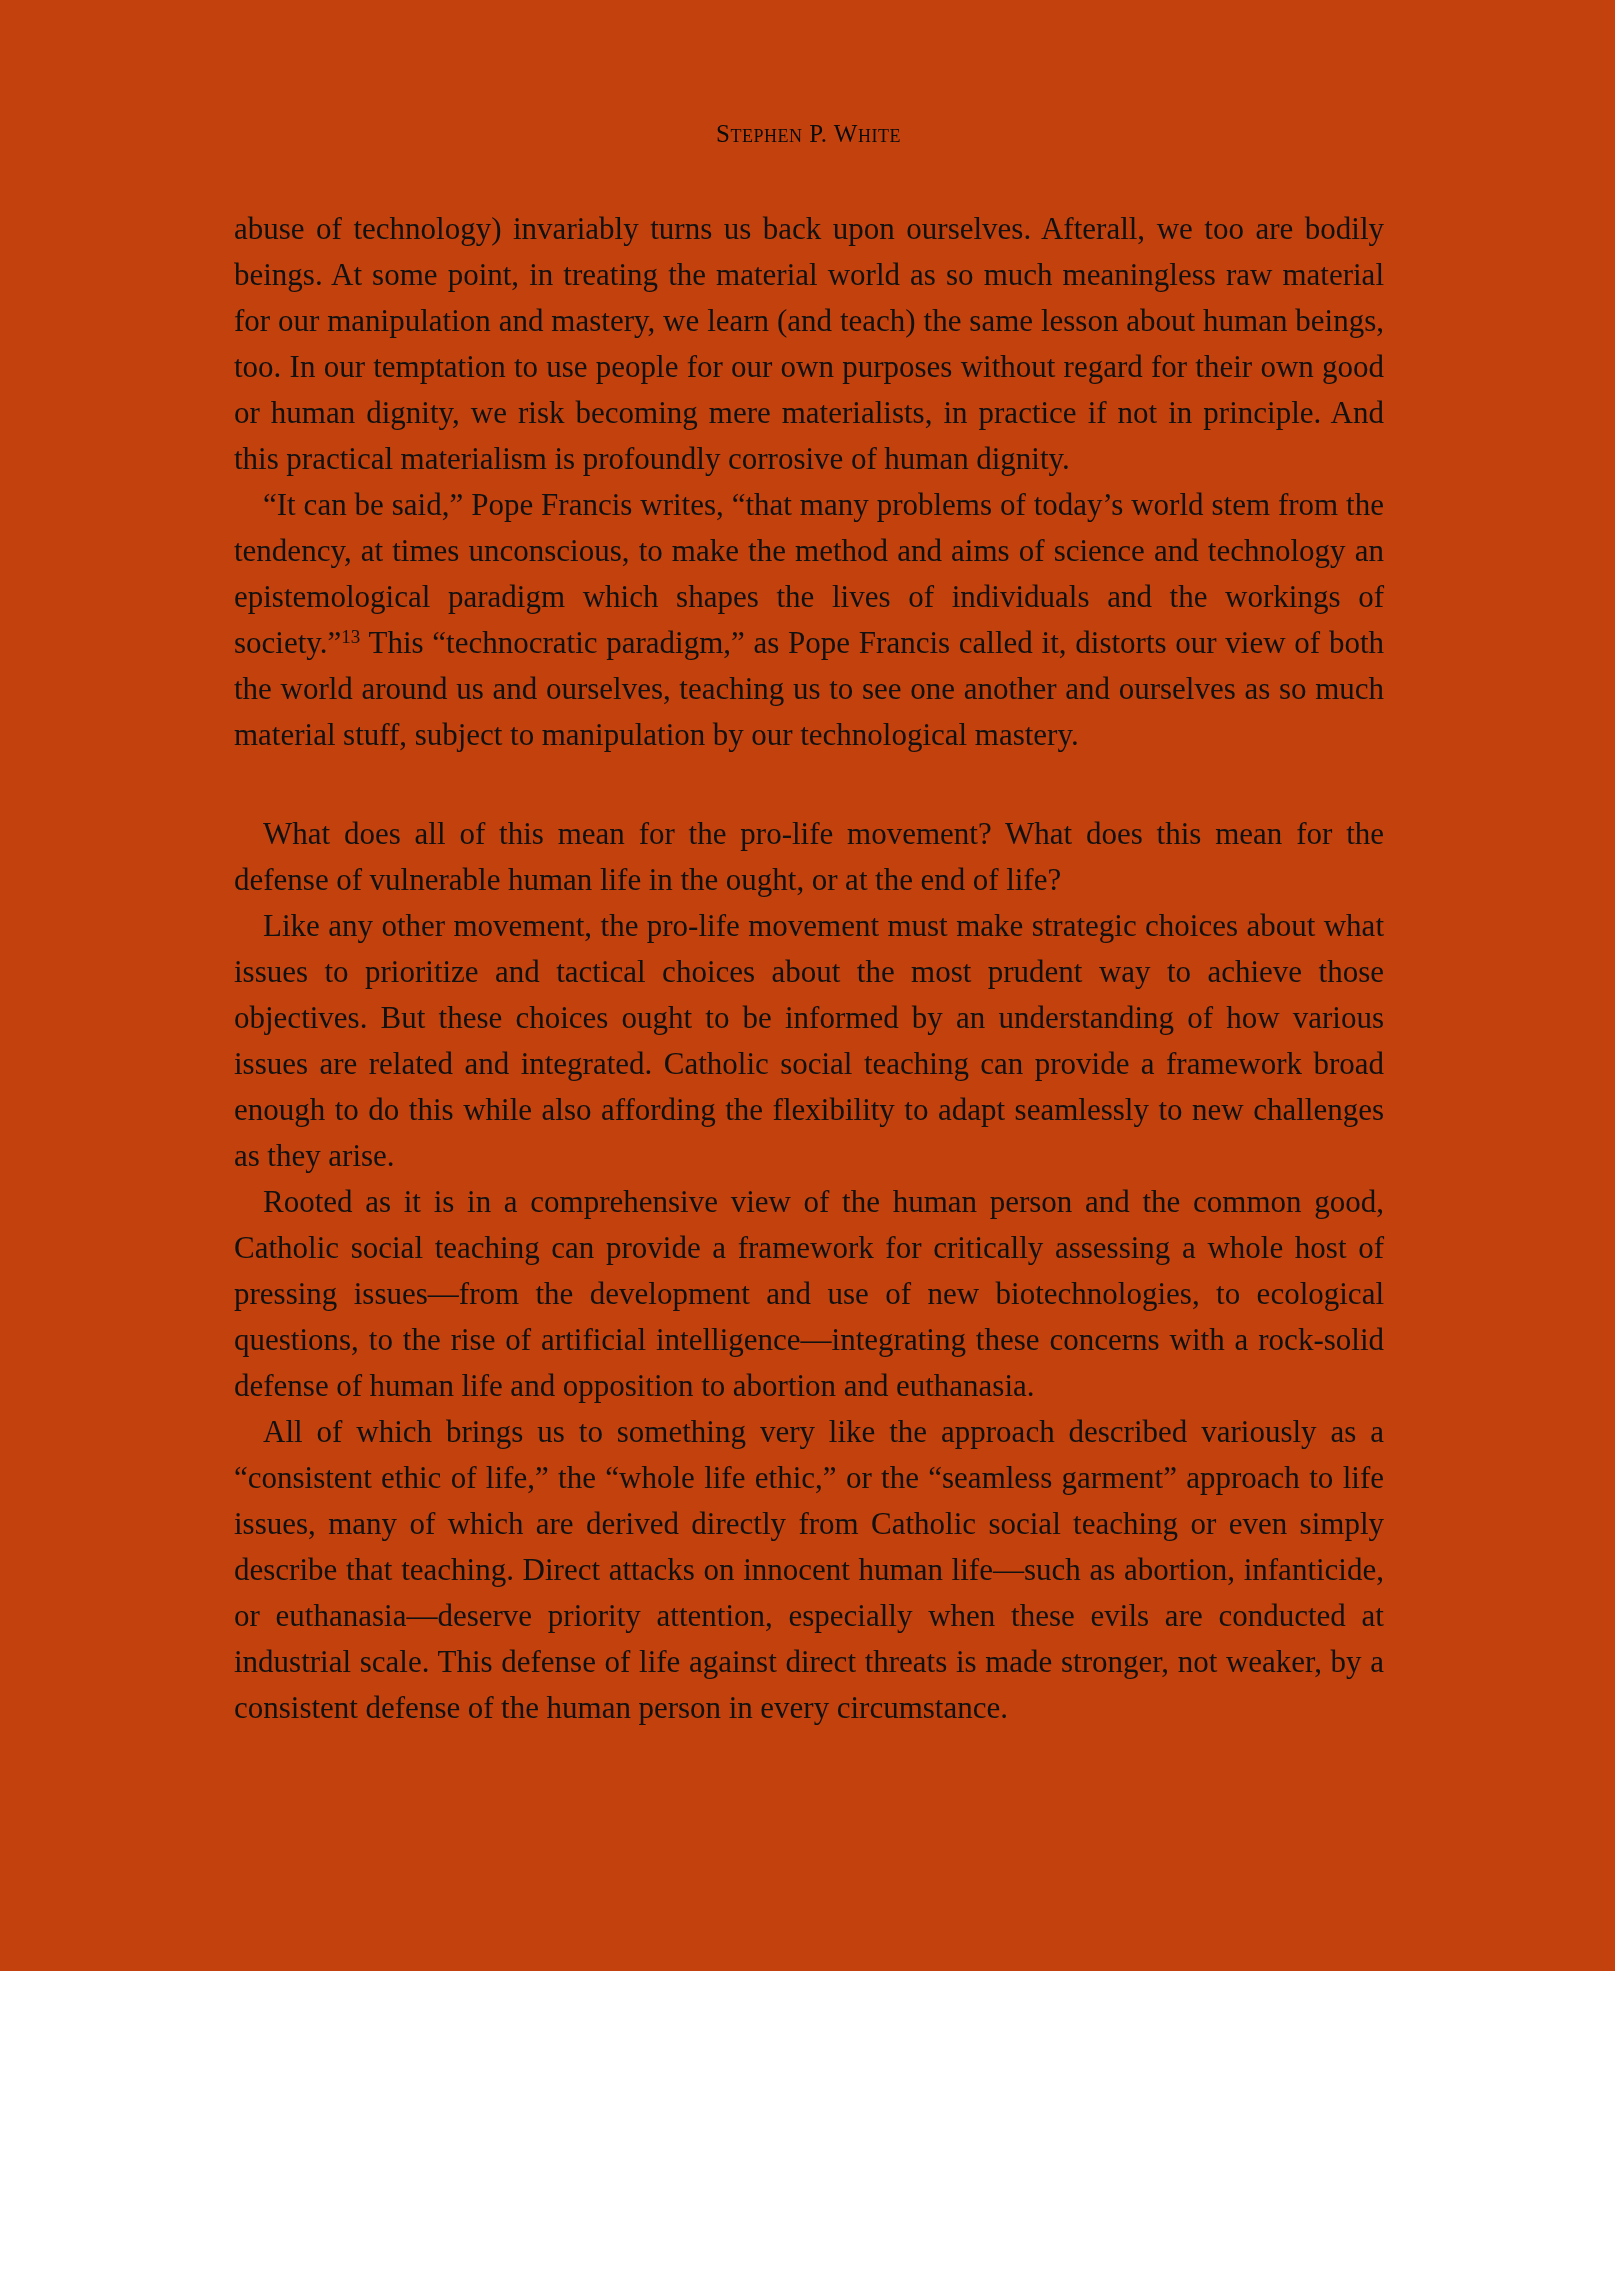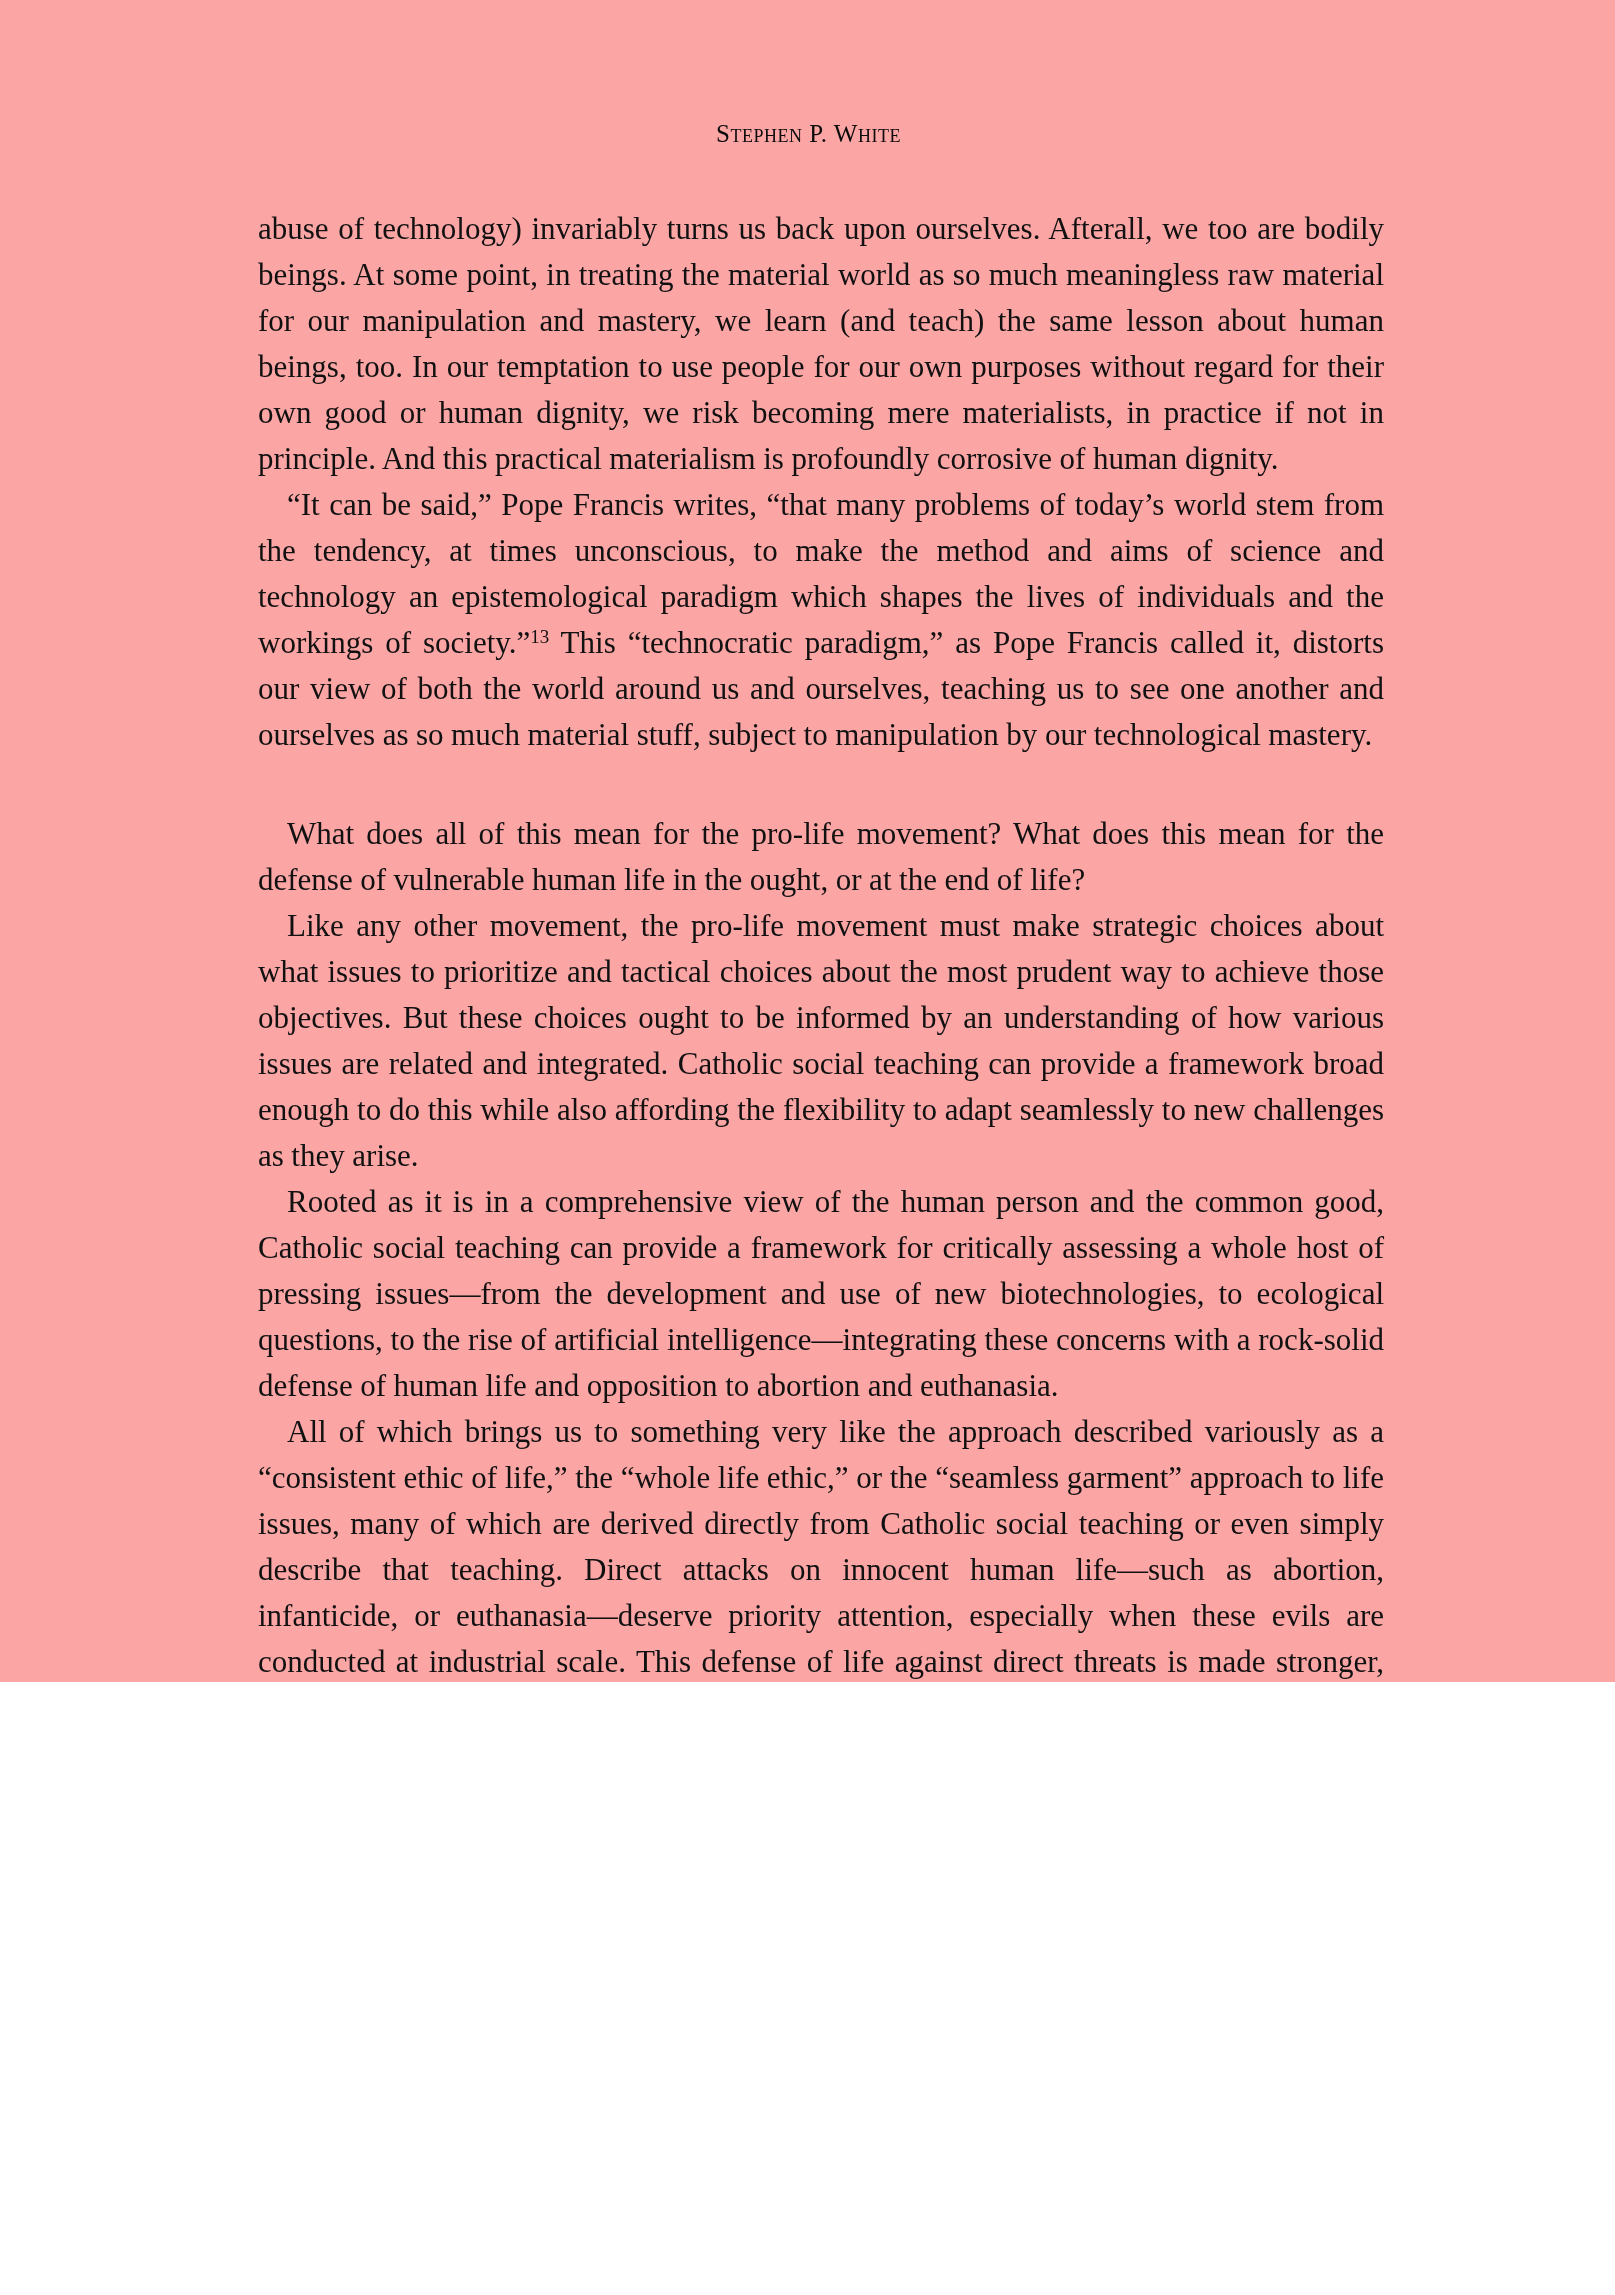--- a/index.html
+++ b/index.html
@@ -7,22 +7,22 @@
     padding: 0;
     background: #ffffff;
   }
   body {
     font-family: "Liberation Serif", "DejaVu Serif", serif;
     color: #000000;
   }
   .page {
     position: relative;
     width: 1615px;
-    height: 1682px;
-    background: #fca5a5;
+    height: 1971px;
+    background: #c2410c;
     box-sizing: border-box;
     overflow: hidden;
   }
 
   
   .running-head {
     position: absolute;
     top: 121px;
     left: 234px;
     width: 1149px;
@@ -52,21 +52,20 @@
     -webkit-hyphens: none;
     hyphens: none;
     color: #111111;
     word-spacing: -0.2px;
   }
   p.body-par.indent {
     text-indent: 29px;
   }
   p.body-par.last-line-left {
     text-align-last: left;
-    margin-left: 24px;
   }
 
   sup.fn {
     font-size: 19px;
     line-height: 0;
     vertical-align: 0.52em;
     font-family: Liberation Serif, serif;
   }
 
   

